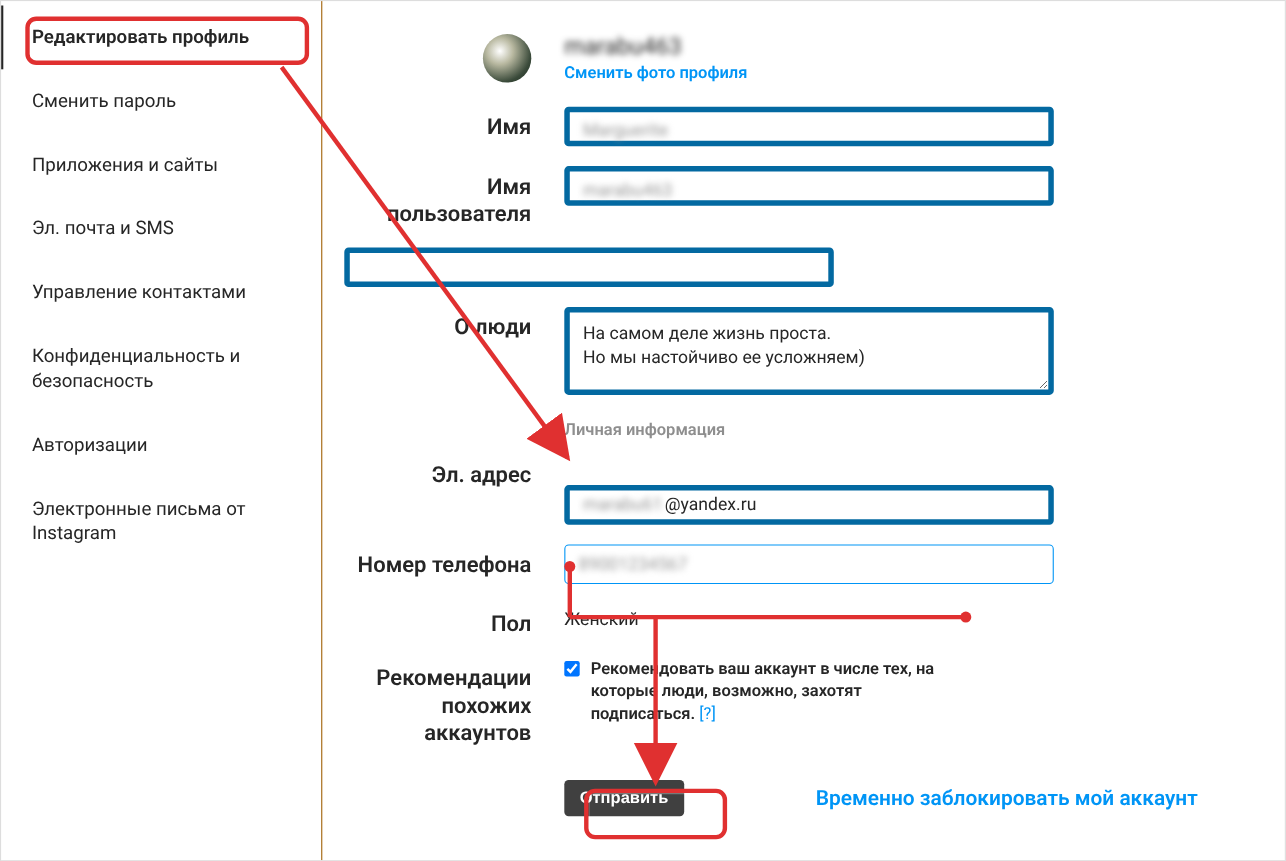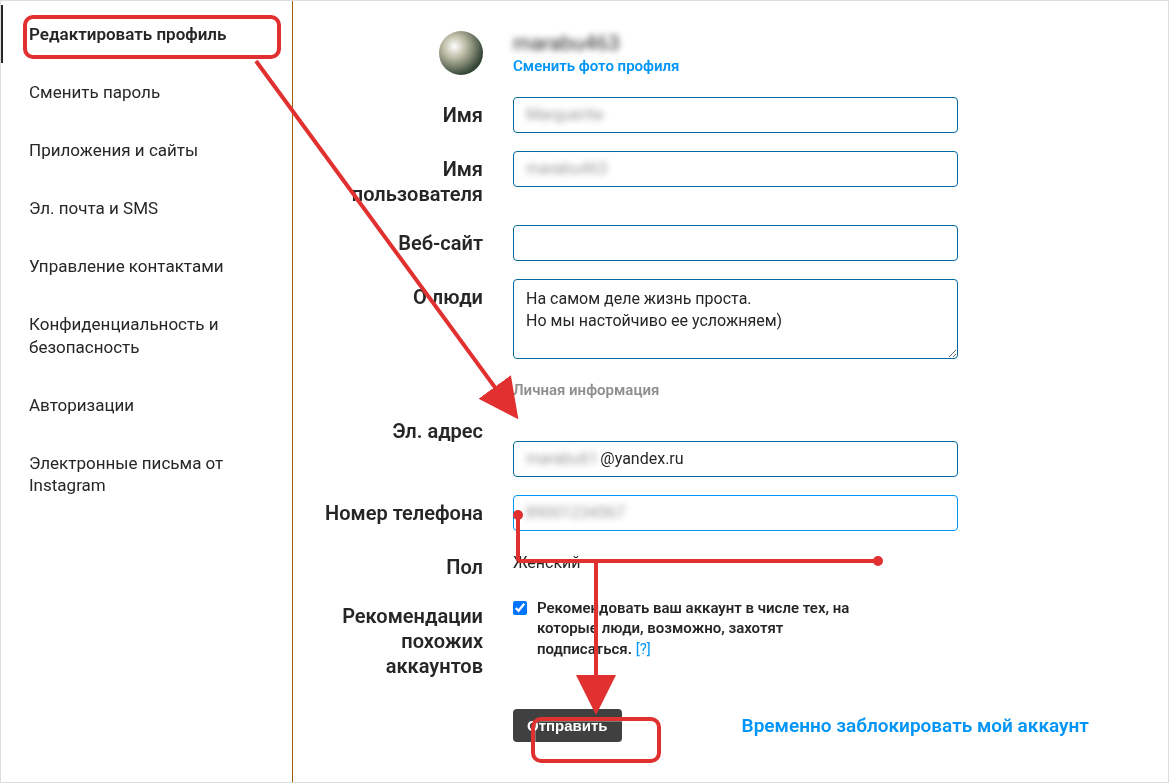--- a/index.html
+++ b/index.html
@@ -55,21 +55,21 @@
     padding-top: 6px;
     line-height: 1.25;
   }
   .form-field {
     flex: 1;
     max-width: 445px;
   }
   .input-box {
     width: 100%;
     height: 36px;
-    border: 1px solid #0369a1;
+    border: 5px solid #0369a1;
     border-radius: 4px;
     padding: 0 12px;
     font-size: 16px;
     color: #262626;
     background: #fff;
     line-height: 34px;
   }
   .input-box.highlighted {
     border: 1px solid #0095f6;
     outline: none;
@@ -229,21 +229,20 @@
     </div>
 
     <div class="form-row">
       <div class="form-label">Имя пользователя</div>
       <div class="form-field">
         <div class="input-box"><span class="blur-text">marabu463</span></div>
       </div>
     </div>
 
     <div class="form-row">
-      <div class="form-label">Веб-сайт</div>
       <div class="form-field">
         <div class="input-box"></div>
       </div>
     </div>
 
     <div class="form-row">
       <div class="form-label">О люди</div>
       <div class="form-field">
         <textarea class="input-box" style="">На самом деле жизнь проста.
 Но мы настойчиво ее усложняем)</textarea>

